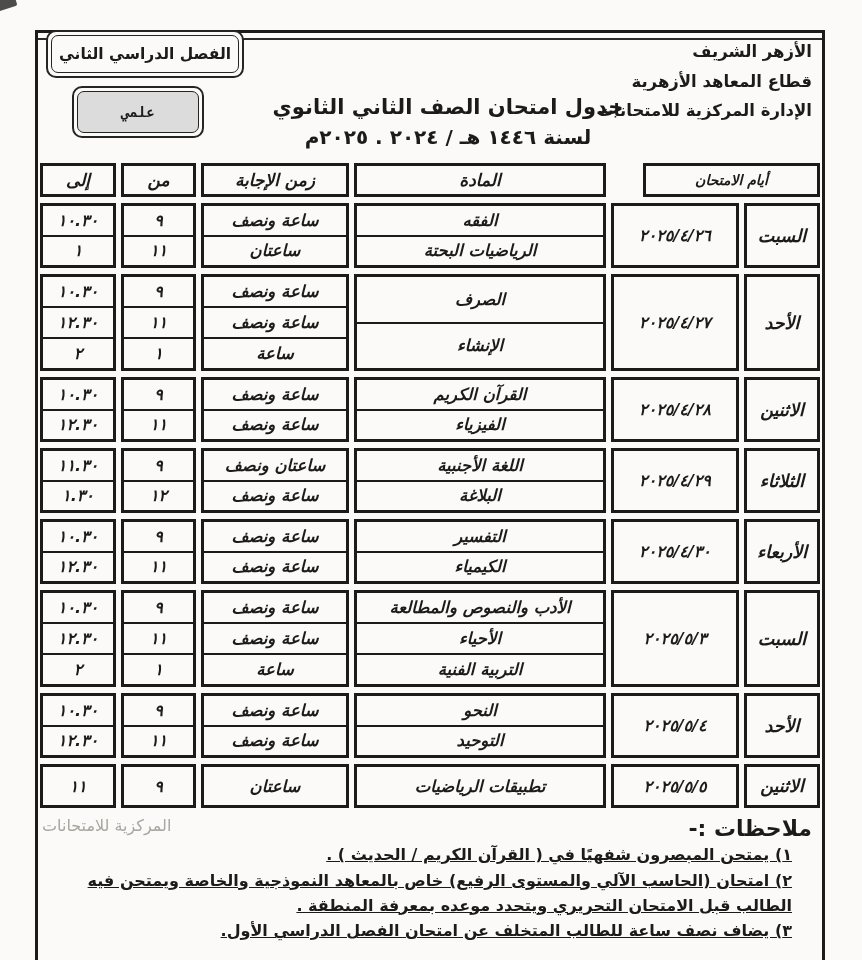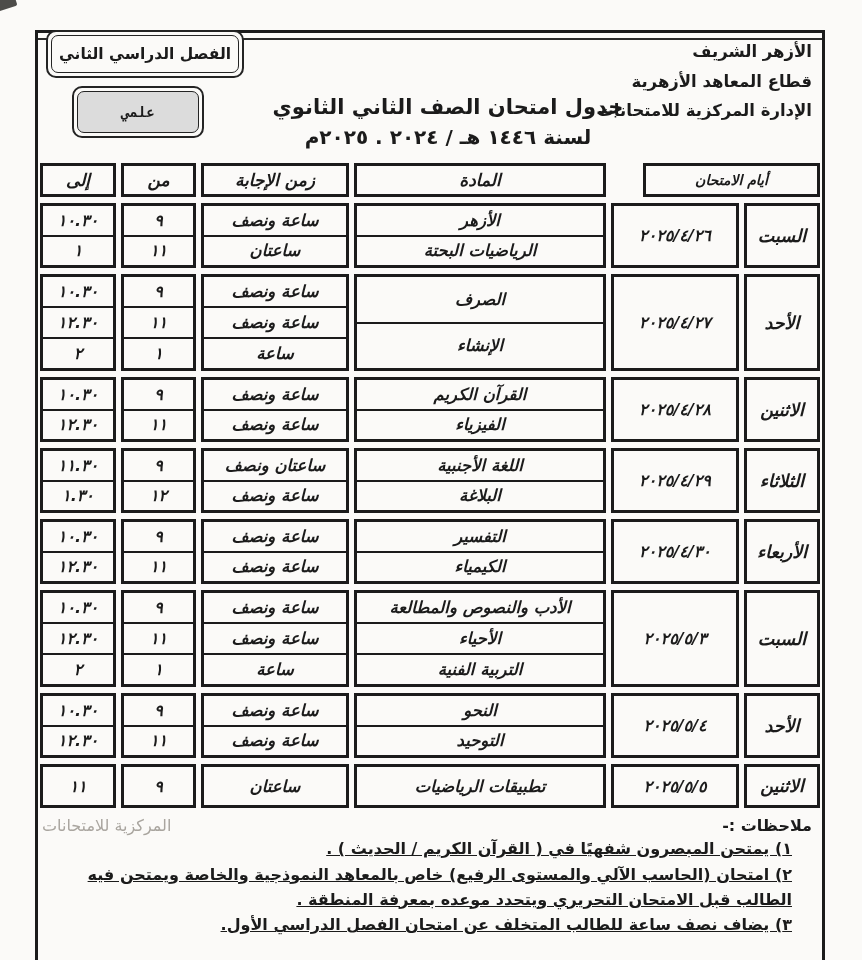--- a/index.html
+++ b/index.html
@@ -76,21 +76,21 @@
   .col{ flex-direction:column; align-items:stretch; padding:0; }
   .cell{
     flex:1; display:flex; align-items:center; justify-content:center;
     font-size:16.5px; font-weight:700;
   }
   .cell + .cell{ border-top:2px solid var(--ink); }
   .cell.num{ font-size:16px; }
 
   
   .notes{ position:relative; padding:8px 10px 0 14px; }
-  .notes-head{ font-size:16px; font-weight:700; margin-bottom:2px; }
+  .notes-head{ font-size:22px; font-weight:700; margin-bottom:2px; }
   .note{
     font-size:16px; font-weight:700; line-height:1.55;
     padding-right:20px; margin-bottom:1px;text-decoration:underline;
   }
   .watermark{
     position:absolute; top:783px; left:4px;
     color:var(--wm); font-size:16px; font-weight:400;
   }
 </style>
 </head>
@@ -128,21 +128,21 @@
       <div class="box h-cell">المادة</div>
       <div class="box h-cell">زمن الإجابة</div>
       <div class="box h-cell">من</div>
       <div class="box h-cell">إلى</div>
     </div>
 
     <div class="grid rows2">
       <div class="box day-cell">السبت</div>
       <div class="box date-cell">٢٠٢٥/٤/٢٦</div>
       <div class="box col">
-        <div class="cell">الأزهر</div>
+        <div class="cell">الفقه</div>
         <div class="cell">الرياضيات البحتة</div>
       </div>
       <div class="box col">
         <div class="cell">ساعة ونصف</div>
         <div class="cell">ساعتان</div>
       </div>
       <div class="box col">
         <div class="cell num">٩</div>
         <div class="cell num">١١</div>
       </div>

